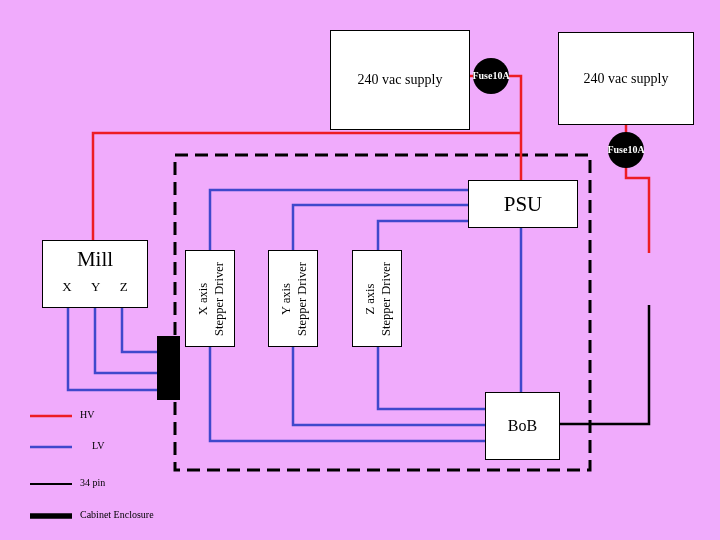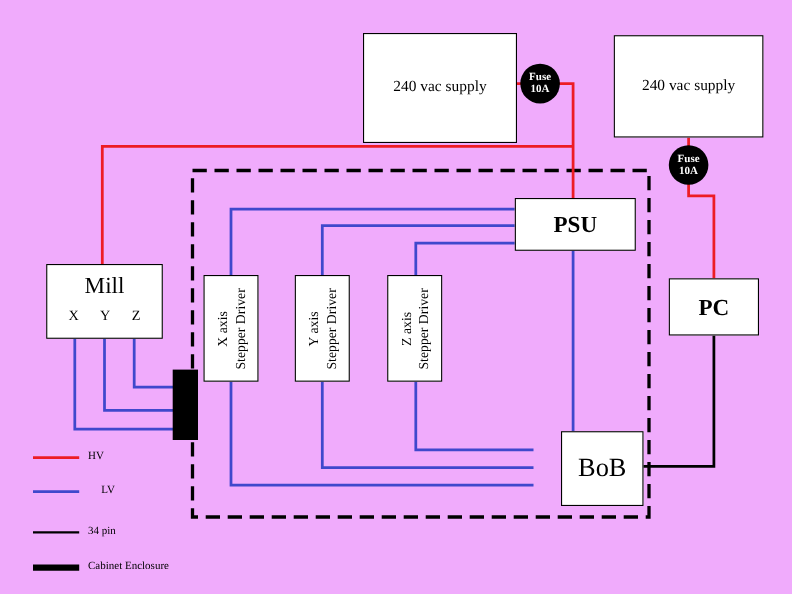--- a/index.html
+++ b/index.html
@@ -7,33 +7,33 @@
     position:relative; width:720px; height:540px; background:#f0abfc;
     font-family:"Liberation Serif", serif; color:#000; overflow:hidden;
   }
   .wires { position:absolute; left:0; top:0; }
   .box {
     position:absolute; box-sizing:border-box; background:#ffffff;
     border:1.5px solid #000; display:flex; align-items:center; justify-content:center;
     text-align:center;
   }
   .supply { font-size:14px; }
-  .big-label { font-size:21px;font-weight:bold; }
+  .big-label { font-size:21px; }
   .mill { flex-direction:column; justify-content:flex-start; padding-top:7px; }
   .mill-title { font-size:21px; line-height:1.1; }
   .mill-terms { display:flex; width:100%; justify-content:space-evenly; font-size:13px; margin-top:8px; }
   .driver { padding:0; }
   .vlabel {
     flex:none; width:97px; height:50px; transform:rotate(-90deg);
     display:flex; flex-direction:column; align-items:center; justify-content:center;
     font-size:12.5px; line-height:1.3; white-space:nowrap;
   }
   .fuse {
     position:absolute; width:36px; height:36px; border-radius:50%; background:#000;
-    color:#fff; display:flex; flex-direction:column; align-items:center; justify-content:center;
+    color:#fff; display:flex; flex-direction:row; align-items:center; justify-content:center;
     font-size:10px; font-weight:bold; line-height:1.15; font-family:"Liberation Serif", serif;
   }
   .legend-label { position:absolute; font-size:10px; line-height:1; }
 </style>
 </head>
 <body>
 
 <div class="stage">
 
   <svg class="wires" width="720" height="540" viewBox="0 0 720 540">
@@ -109,25 +109,22 @@
       <span>Stepper Driver</span>
     </div>
   </div>
   <div class="box driver" style="left:352px; top:250px; width:50px; height:97px;">
     <div class="vlabel">
       <span>Z axis</span>
       <span>Stepper Driver</span>
     </div>
   </div>
 
-  <div class="box big-label" style="left:608px; top:253px; width:82px; height:52px;">
-    <span>PC</span>
-  </div>
 
-  <div class="box" style="left:485px; top:392px; width:75px; height:68px; font-size:24px;margin-left:25px;">
+  <div class="box" style="left:485px; top:392px; width:75px; height:68px; font-size:16px;">
     <span>BoB</span>
   </div>
 
   <div class="legend-label" style="left:80px; top:410px;">HV</div>
   <div class="legend-label" style="left:92px; top:441px;">LV</div>
   <div class="legend-label" style="left:80px; top:478px;">34 pin</div>
   <div class="legend-label" style="left:80px; top:510px;">Cabinet Enclosure</div>
 
 </div>
 

